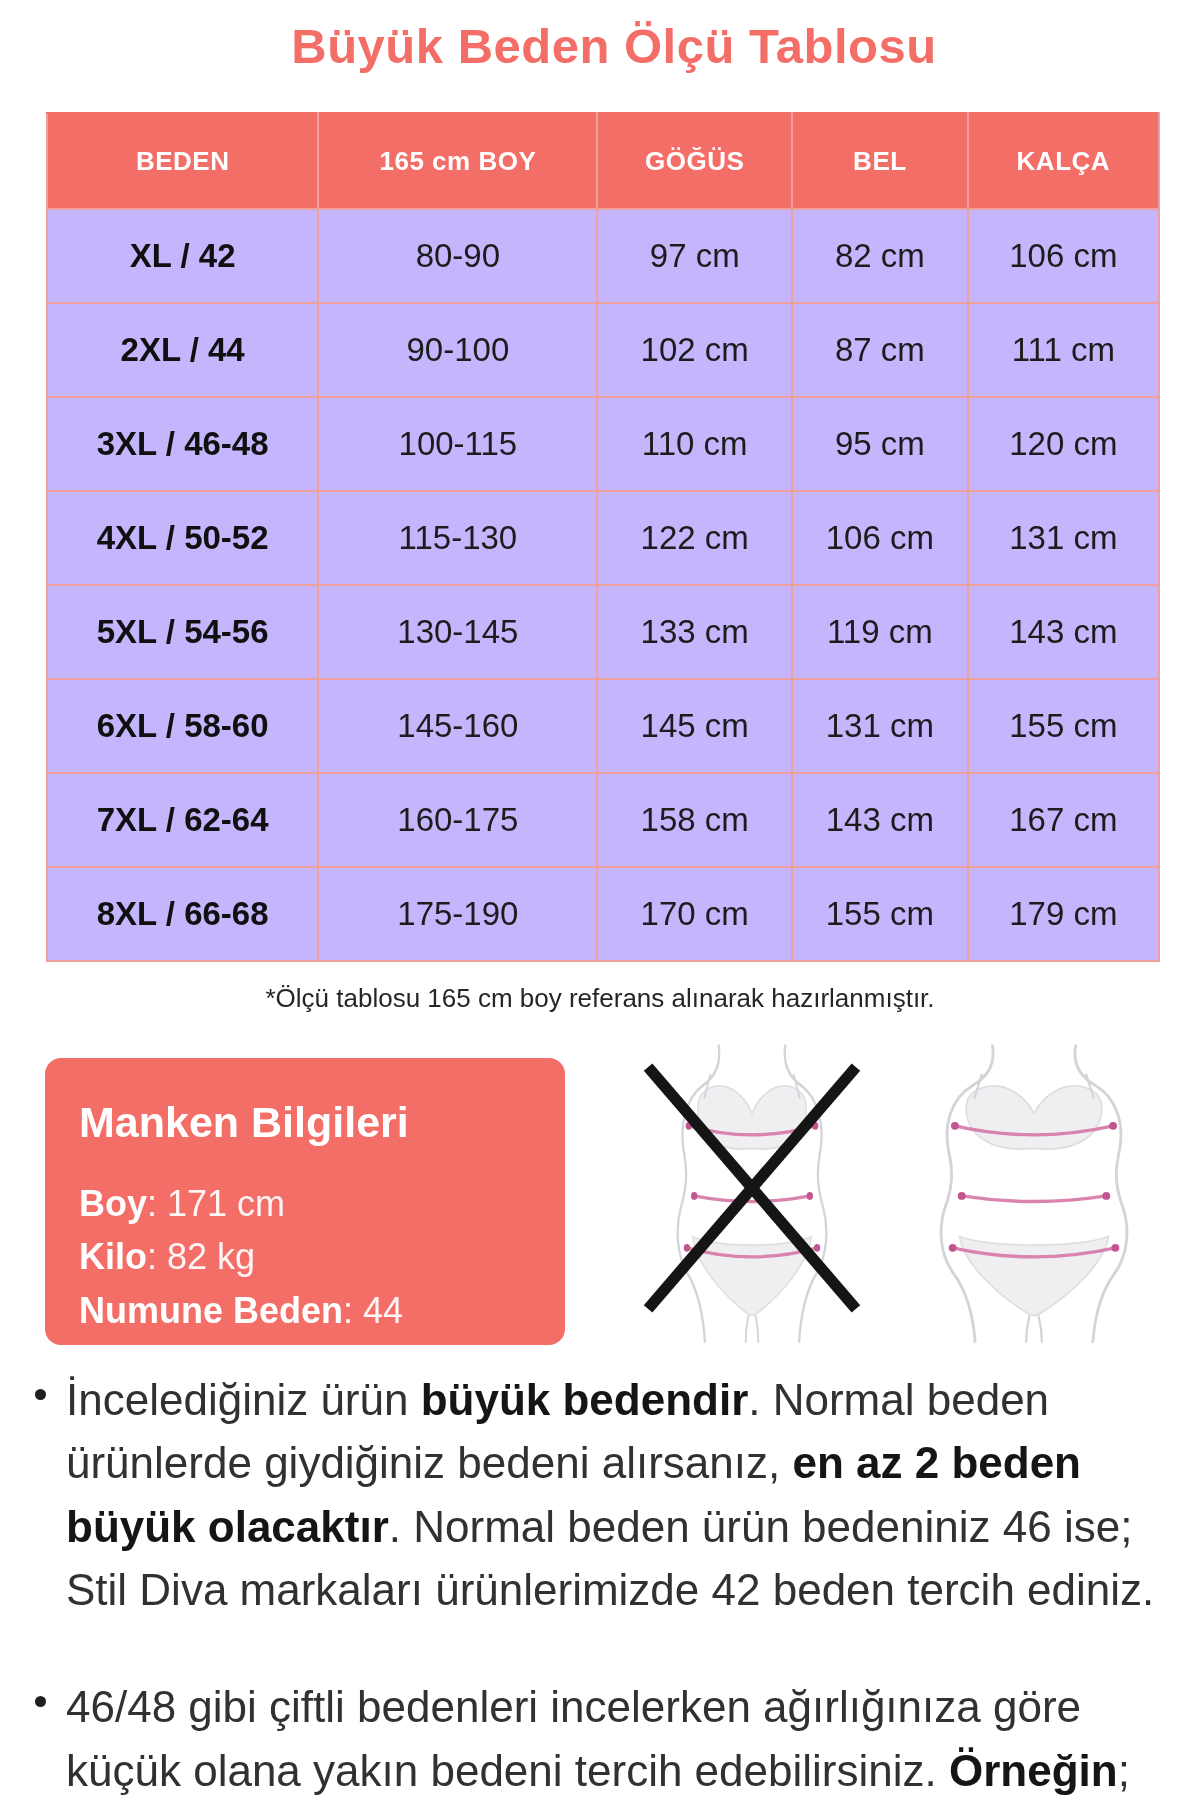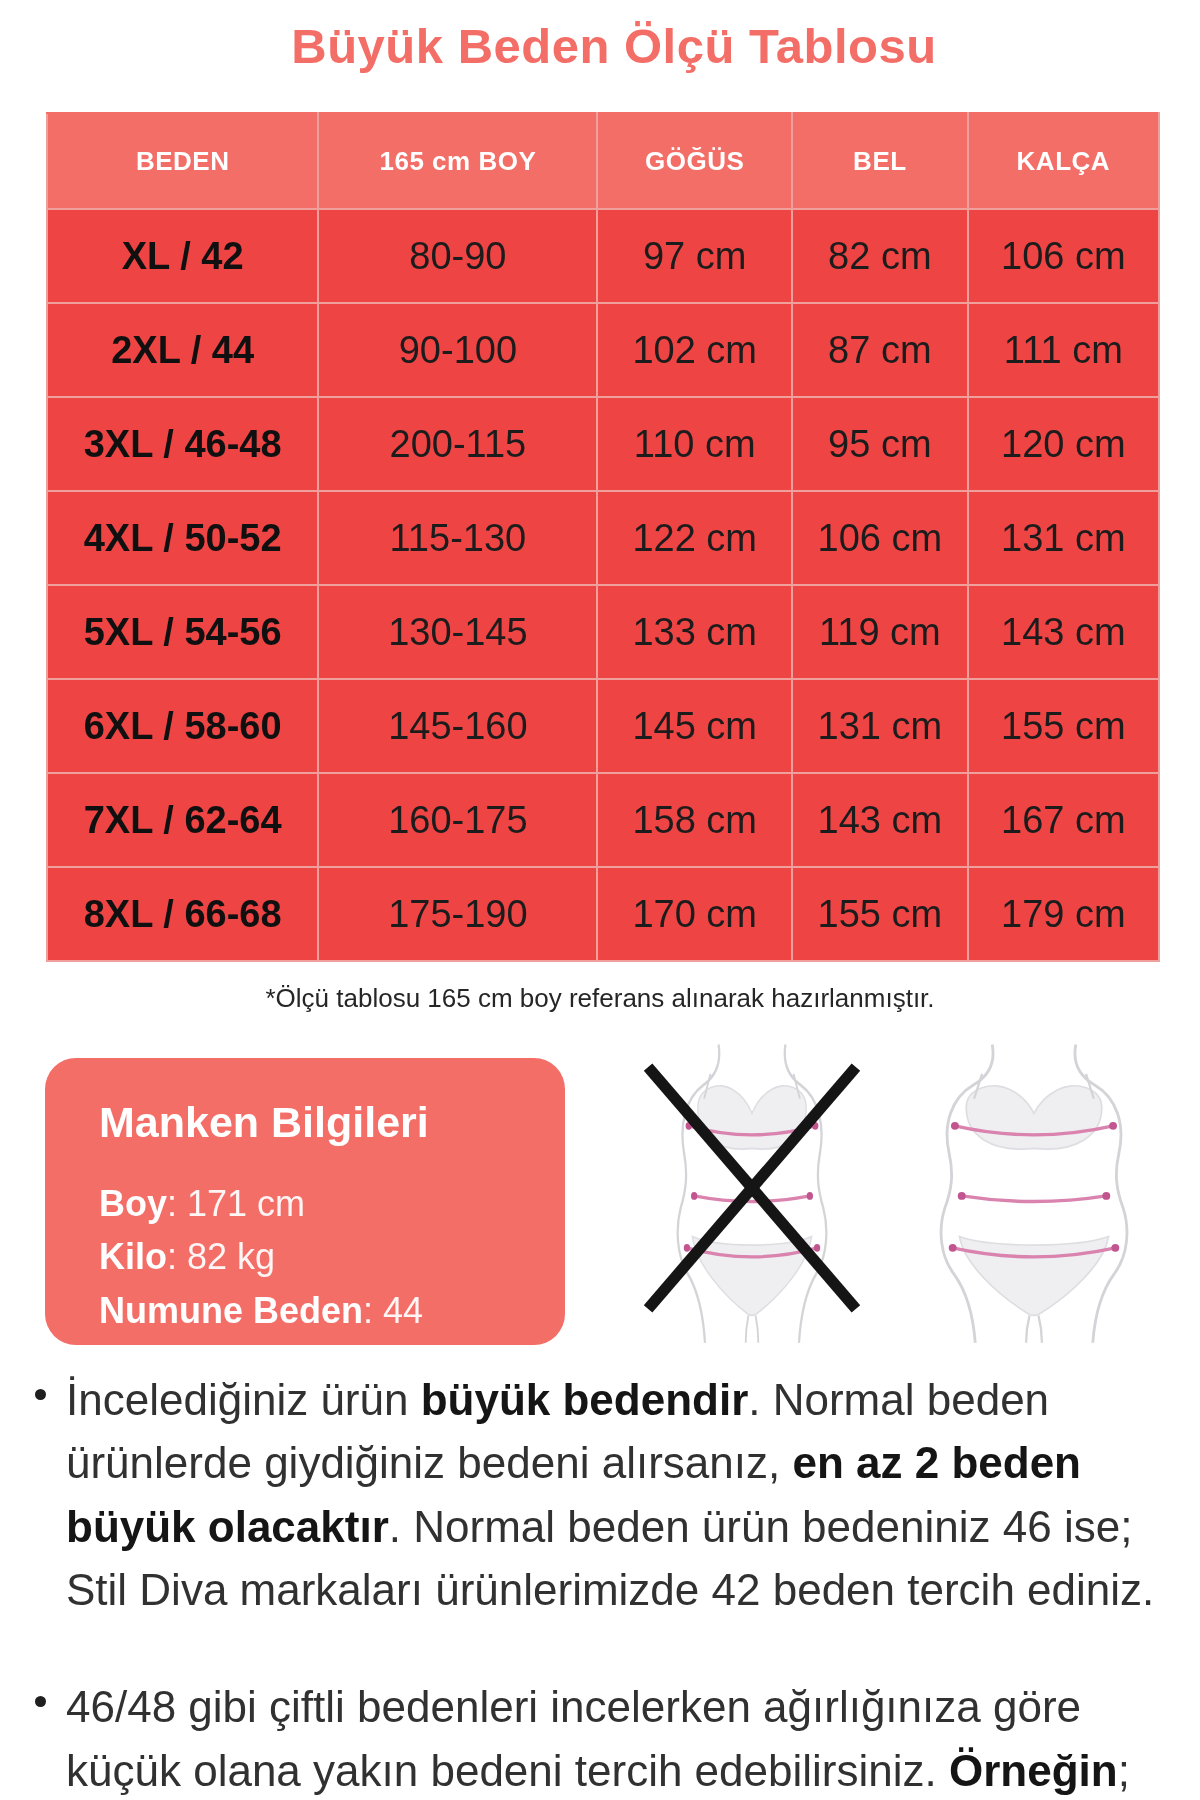--- a/index.html
+++ b/index.html
@@ -31,37 +31,37 @@
     text-align:center;vertical-align:middle;
     padding:0;
   }
   .size-table th{
     background:#F46E68;color:#ffffff;
     height:94px;font-size:26px;font-weight:700;letter-spacing:.5px;
     border-top-color:#F46E68;
   }
   .size-table th + th{border-left:2px solid #F7B9B5;}
   .size-table td{
-    background:#ef4444;height:92px;
-    font-size:38px;font-weight:400;color:#1c1c1c;
+    background:#c4b5fd;height:92px;
+    font-size:33px;font-weight:400;color:#1c1c1c;
   }
   .size-table td.size-col{font-weight:800;color:#101010;}
 
   
   .footnote{
     position:absolute;top:983px;left:0;right:0;margin:0;
     text-align:center;font-size:26px;color:#262626;
   }
 
   
   .model-box{
     position:absolute;top:1058px;left:45px;width:520px;height:287px;
     box-sizing:border-box;
-    background:#F46E68;border-radius:31px;
-    padding:40px 30px 0 54px;
+    background:#F46E68;border-radius:16px;
+    padding:40px 30px 0 34px;
   }
   .model-title{
     font-size:43px;font-weight:800;color:#ffffff;margin:0 0 30px 0;
   }
   .model-line{font-size:36px;line-height:1.48;color:#ffffff;}
   .model-line .lbl{font-weight:700;margin-top:48px;}
   .model-line .val{font-weight:400;color:rgba(255,255,255,.93);}
 
   
   .figures{
@@ -121,21 +121,21 @@
         </tr>
         <tr>
           <td class="size-col">2XL / 44</td>
           <td>90-100</td>
           <td>102 cm</td>
           <td>87 cm</td>
           <td>111 cm</td>
         </tr>
         <tr>
           <td class="size-col">3XL / 46-48</td>
-          <td>200-115</td>
+          <td>100-115</td>
           <td>110 cm</td>
           <td>95 cm</td>
           <td>120 cm</td>
         </tr>
         <tr>
           <td class="size-col">4XL / 50-52</td>
           <td>115-130</td>
           <td>122 cm</td>
           <td>106 cm</td>
           <td>131 cm</td>

